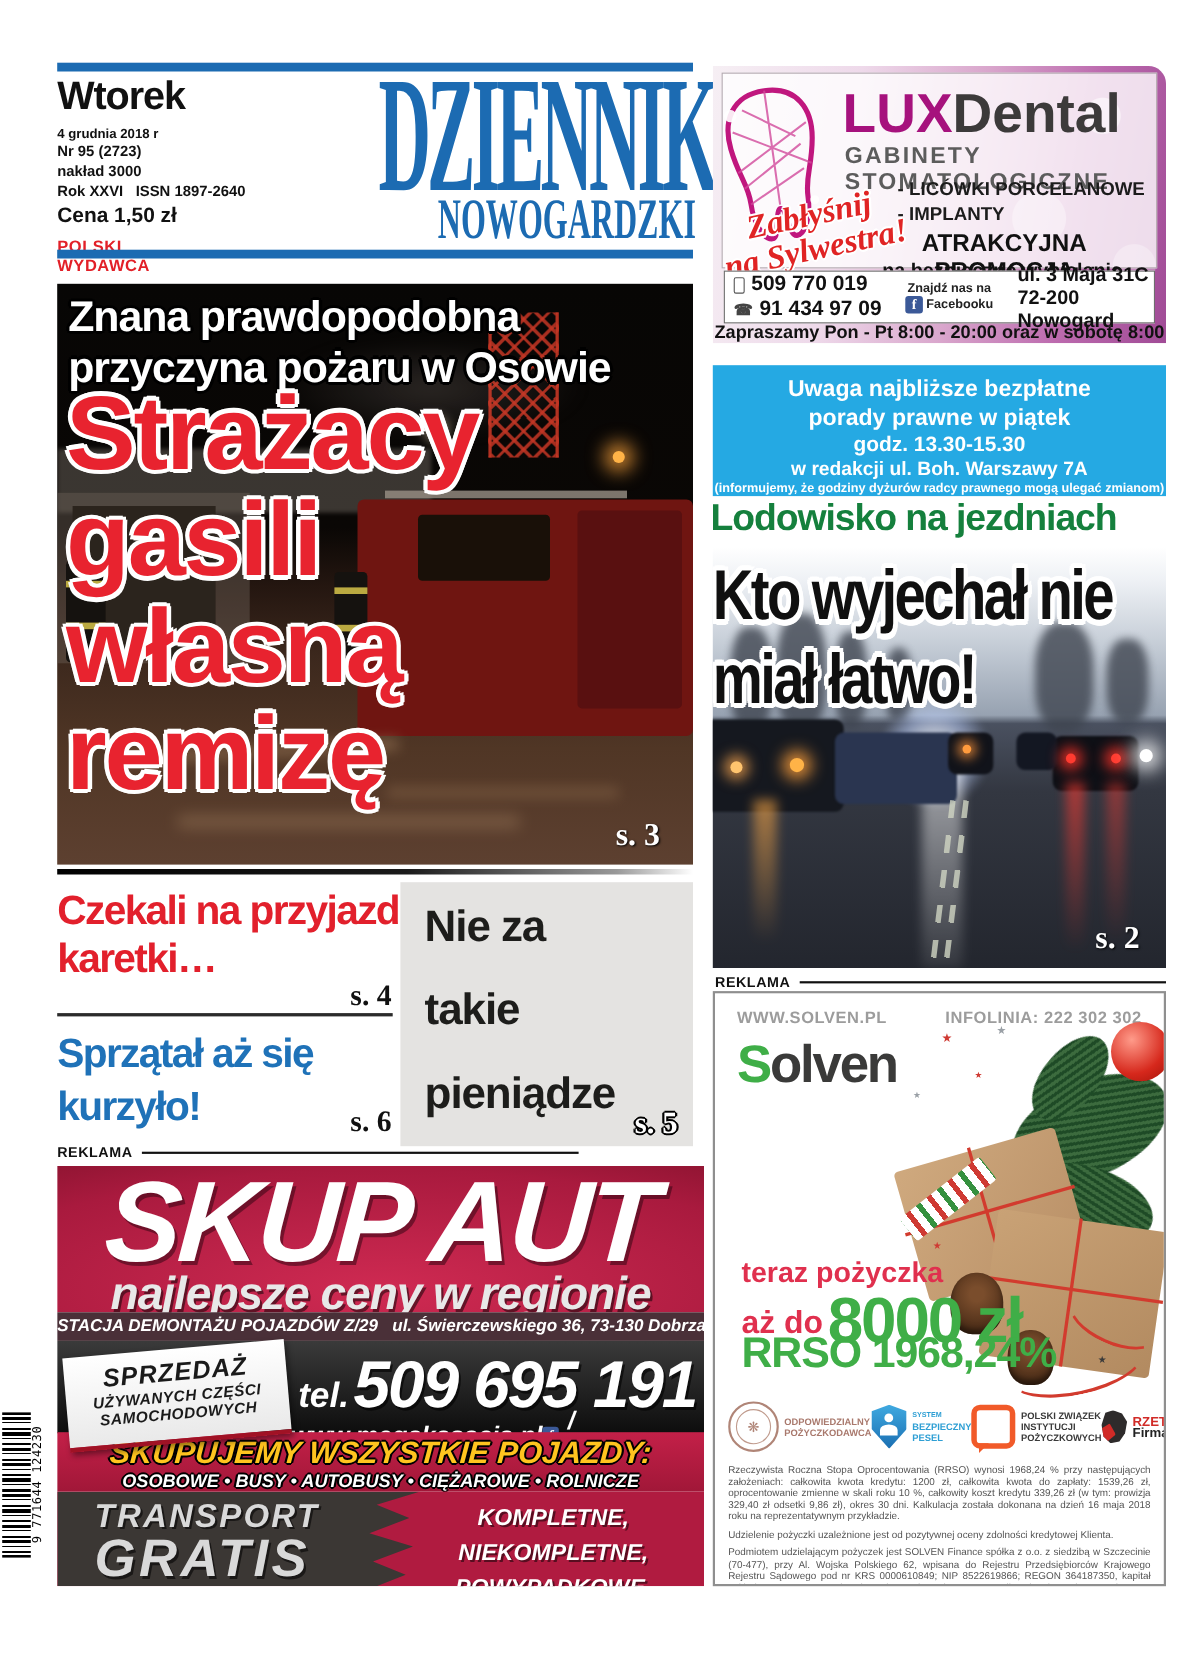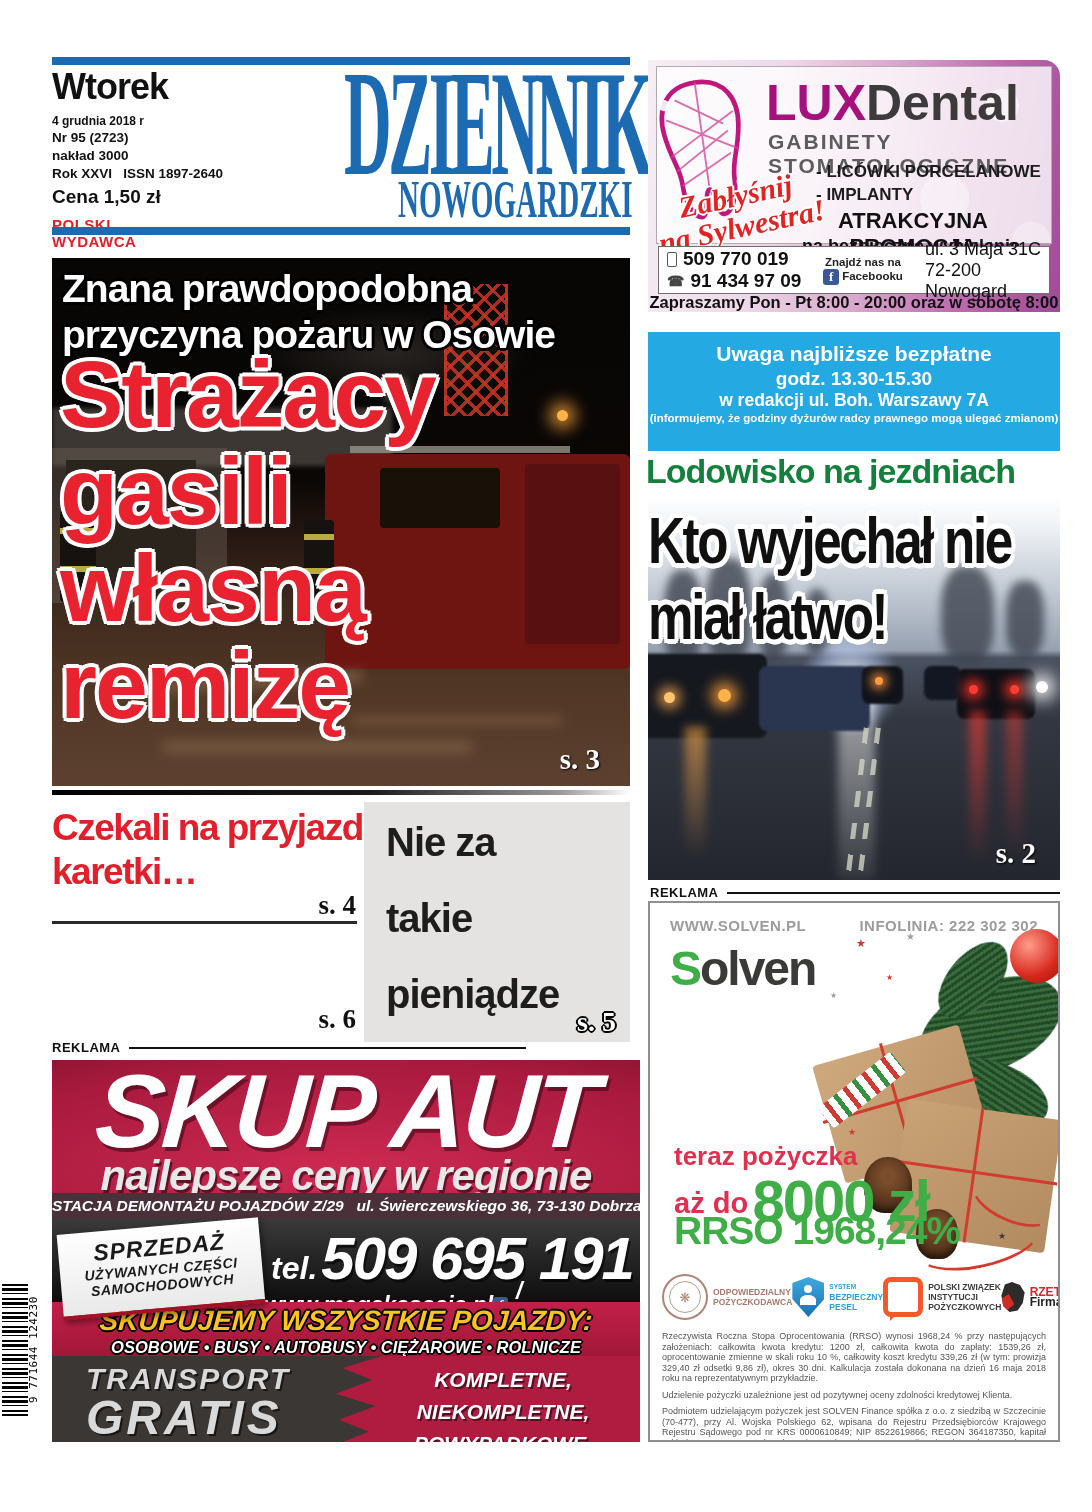--- a/index.html
+++ b/index.html
@@ -43,21 +43,21 @@
   .lux-promo1{left:140px;top:148px;width:250px;text-align:center;font-size:22px;font-weight:800;color:#111;}
   .lux-promo2{left:128px;top:176px;width:270px;text-align:center;font-size:18px;font-weight:700;color:#111;}
   .lux-promo3{left:128px;top:198px;width:270px;text-align:center;font-size:18px;font-weight:700;color:#111;}
   .lux-contact{left:10px;top:186px;width:390px;height:46px;background:#fff;border:1.5px solid #6e6e6e;display:flex;align-items:center;}
   .lux-phones{width:140px;padding-left:8px;font-size:19px;font-weight:800;color:#111;line-height:22px;}
   .lux-phone-row{display:flex;align-items:center;gap:6px;white-space:nowrap;}
   .mobile-glyph{display:inline-block;width:8px;height:13px;border:1.5px solid #555;border-radius:2px;}
   .phone-glyph{font-size:14px;color:#444;}
   .lux-fb{width:112px;text-align:center;font-size:11.5px;font-weight:800;color:#222;line-height:13px;}
   .fb-sq{display:inline-block;width:16px;height:16px;background:#3b5998;color:#fff;border-radius:3px;font-family:"Liberation Serif",serif;font-weight:700;font-size:13px;line-height:16px;text-align:center;vertical-align:middle;margin-right:3px;}
-  .lux-addr{flex:1;font-size:18px;font-weight:400;color:#111;line-height:21px;padding-left:6px;}
+  .lux-addr{flex:1;font-size:18px;font-weight:700;color:#111;line-height:21px;padding-left:6px;}
   .lux-hours{left:0;top:233px;width:412px;text-align:center;font-size:16.5px;font-weight:800;color:#111;}
 
   
   .notice{left:648px;top:332px;width:412px;height:119px;background:#25a9e3;color:#fff;text-align:center;padding-top:9px;box-sizing:border-box;}
   .notice .n1{font-size:21px;font-weight:800;line-height:26px;}
   .notice .n3{font-size:19px;font-weight:800;line-height:23px;}
   .notice .n4{font-size:17.5px;font-weight:800;line-height:21px;}
   .notice .n5{font-size:11.5px;font-weight:700;line-height:15px;}
 
   .ice-kicker{left:646px;top:452px;width:414px;font-size:34px;font-weight:800;color:#15803d;letter-spacing:-1px;}
@@ -230,20 +230,21 @@
       <div class="lux-addr">
         <div>ul. 3 Maja 31C</div>
         <div>72-200 Nowogard</div>
       </div>
     </div>
     <div class="abs lux-hours">Zapraszamy Pon - Pt 8:00 - 20:00 oraz w sobotę 8:00 - 15:00</div>
   </div>
 
   <div class="abs notice">
     <div class="n1">Uwaga najbliższe bezpłatne</div>
+    <div class="n1">porady prawne w piątek</div>
     <div class="n3">godz. 13.30-15.30</div>
     <div class="n4">w redakcji ul. Boh. Warszawy 7A</div>
     <div class="n5">(informujemy, że godziny dyżurów radcy prawnego mogą ulegać zmianom)</div>
   </div>
 
   <div class="abs ice-kicker">Lodowisko na jezdniach</div>
 
   <div class="abs road">
     <div class="tree" style="left:14%;top:16%;width:11%;height:28%;"></div>
     <div class="tree" style="left:27%;top:20%;width:7%;height:23%;"></div>
@@ -313,20 +314,24 @@
   </div>
 
   <div class="abs divider"></div>
 
   <div class="abs teaser-red">
     <div>Czekali na przyjazd</div>
     <div>karetki…</div>
   </div>
   <div class="abs sref olw2" style="left:298px;top:890px;width:58px;text-align:right;">s. 4</div>
   <div class="abs hr1"></div>
+  <div class="abs teaser-blue">
+    <div>Sprzątał aż się</div>
+    <div>kurzyło!</div>
+  </div>
   <div class="abs sref olw2" style="left:298px;top:1004px;width:58px;text-align:right;">s. 6</div>
 
   <div class="abs grey-box">
     <div class="gline" style="margin-top:2px;">Nie za</div>
     <div class="gline">takie</div>
     <div class="gline">pieniądze</div>
     <div class="s5 olb2">s. 5</div>
   </div>
 
   <div class="abs rek" style="left:52px;top:1040px;width:474px;">

